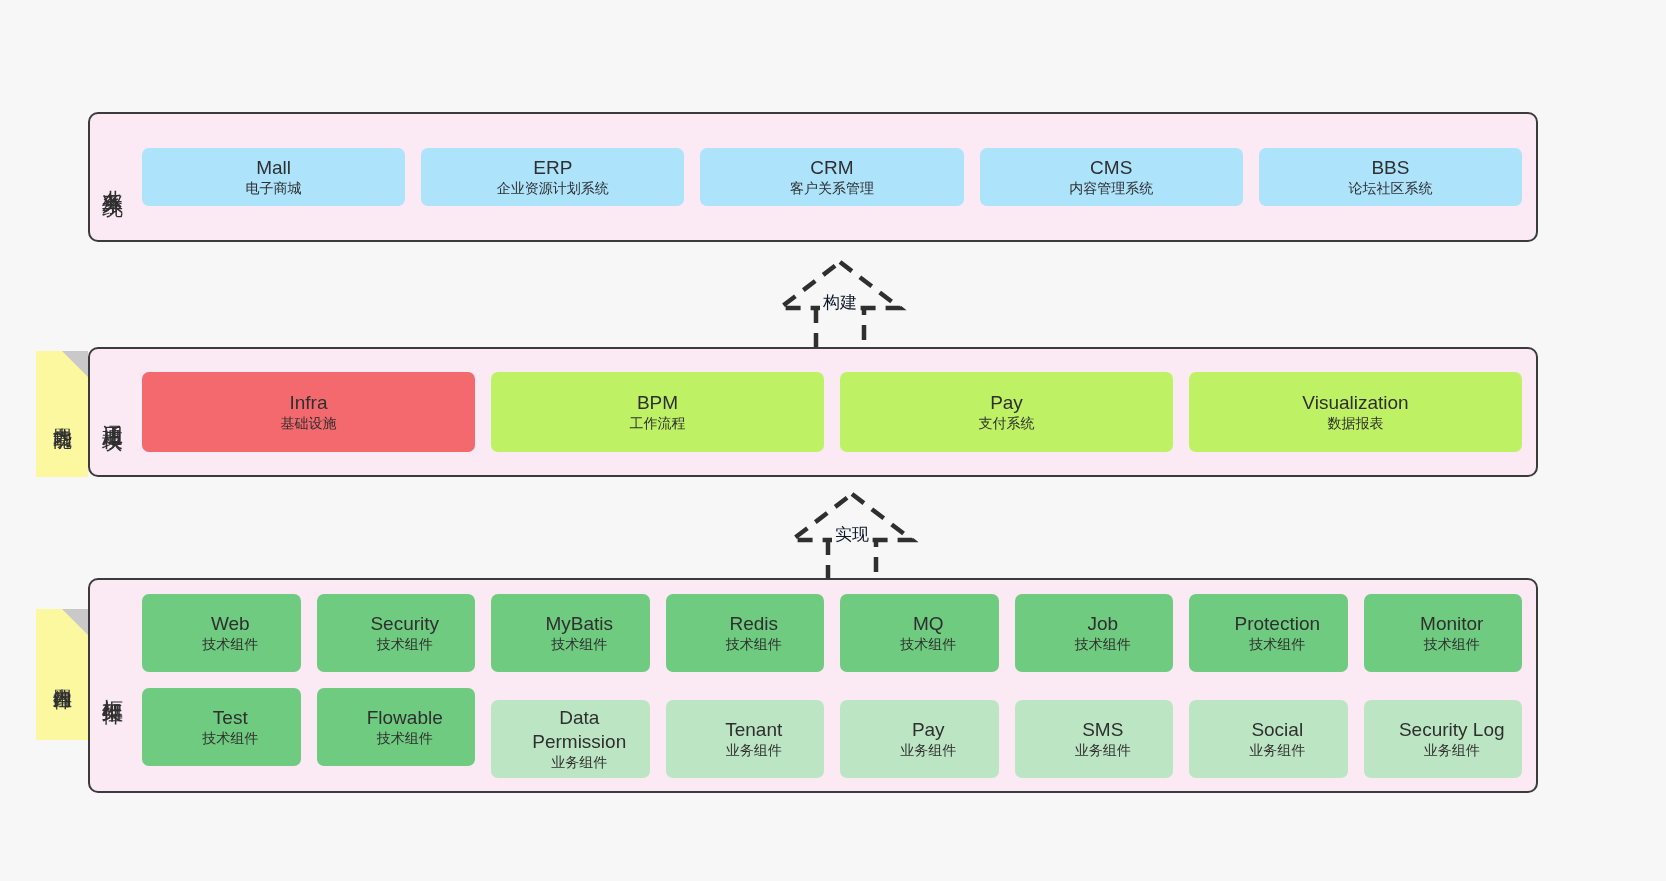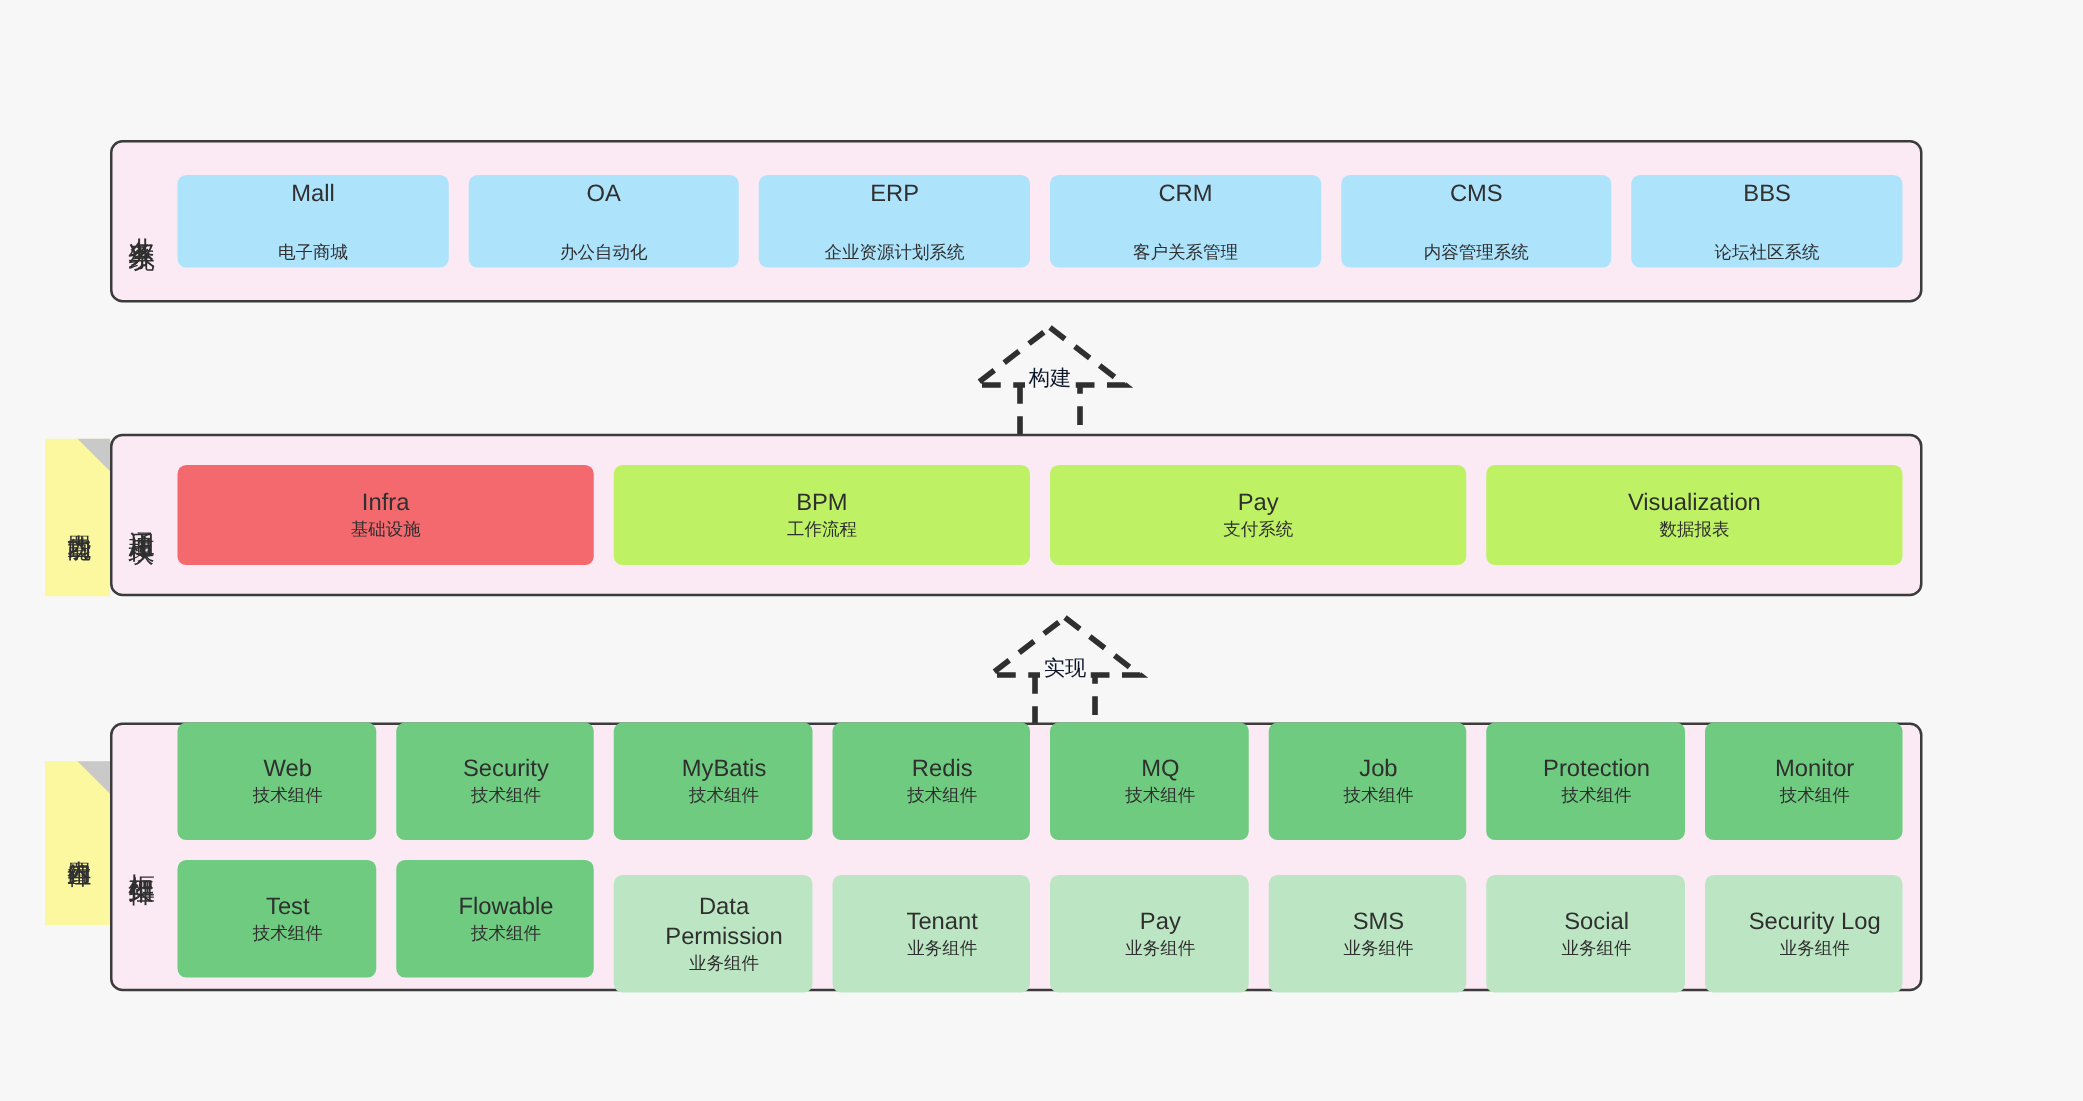--- a/index.html
+++ b/index.html
@@ -81,27 +81,27 @@
   .card .card-cn { font-size: 14px; }
 
   .card.blue      { background: #ade3fb; }
   .card.red       { background: #f4696e; }
   .card.pinklight { background: #bef264; }
   .card.green     { background: #6ecb7f; }
   .card.greenlight{ background: #bce6c3; margin-top: 12px; }
 
   
   #layer-business { left: 88px;  top: 112px; width: 1450px; height: 130px; }
-  #layer-business .card { height: 74px; justify-content: space-between; }
+  #layer-business .card { height: 58px; }
 
   #layer-general  { left: 88px;  top: 347px; width: 1450px; height: 130px; }
   #layer-general .card { height: 80px; }
 
   #layer-framework{ left: 88px;  top: 578px; width: 1450px; height: 215px; }
-  #layer-framework .card { height: 94px; padding-left: 24px; }
+  #layer-framework .card { height: 78px; padding-left: 24px; }
 
   
   .note {
     position: absolute;
     background: #fbf8a0;
     display: flex;
     align-items: center;
     justify-content: center;
     font-size: 19px;
     line-height: 1.2;
@@ -152,24 +152,20 @@
 
   <div class="layer" id="layer-business">
     <div class="layer-title">业务系统</div>
     <div class="layer-body">
       <div class="card-row">
         <div class="card blue">
           <span class="card-en">Mall</span>
           <span class="card-cn">电子商城</span>
         </div>
         <div class="card blue">
-          <span class="card-en">OA</span>
-          <span class="card-cn">办公自动化</span>
-        </div>
-        <div class="card blue">
           <span class="card-en">ERP</span>
           <span class="card-cn">企业资源计划系统</span>
         </div>
         <div class="card blue">
           <span class="card-en">CRM</span>
           <span class="card-cn">客户关系管理</span>
         </div>
         <div class="card blue">
           <span class="card-en">CMS</span>
           <span class="card-cn">内容管理系统</span>

